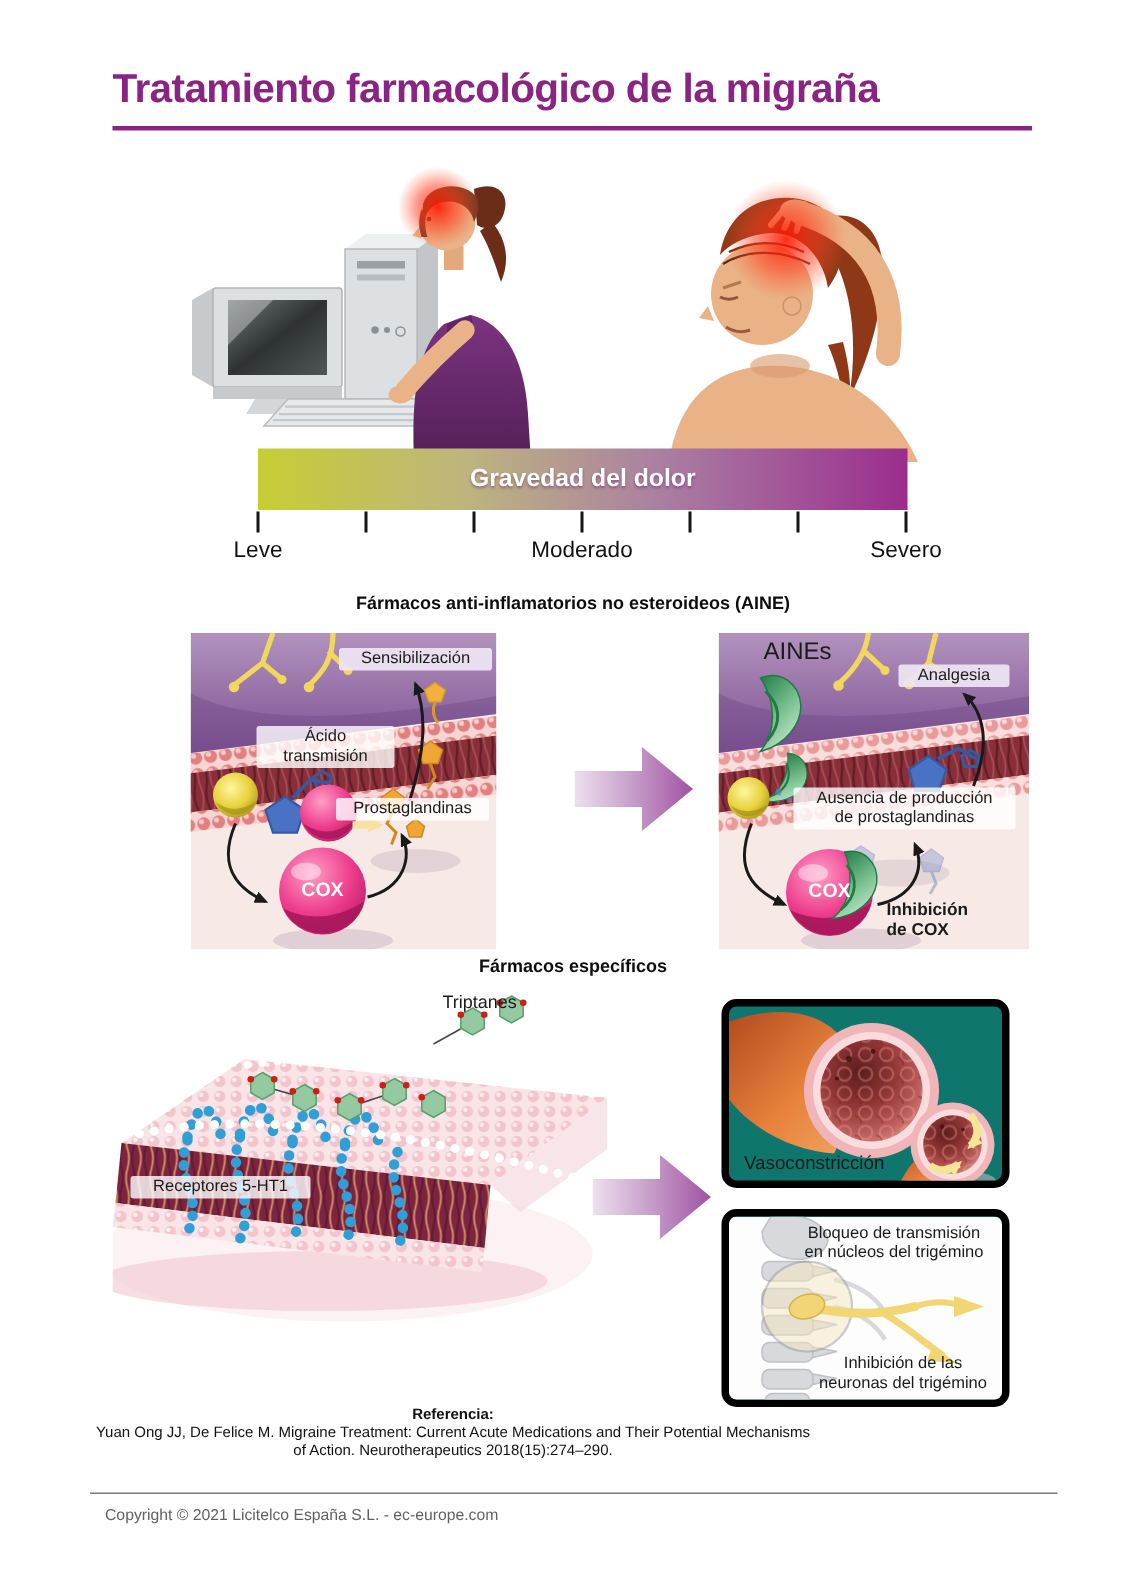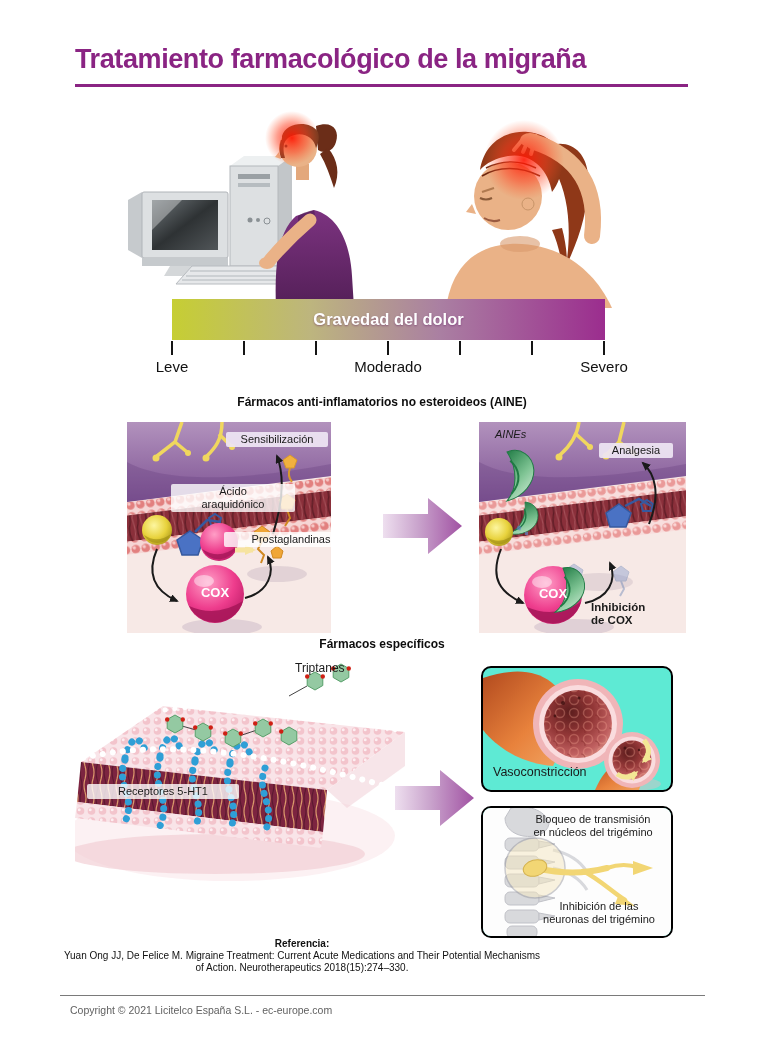--- a/index.html
+++ b/index.html
@@ -11,25 +11,25 @@
   .sev-bar{position:absolute;left:172px;top:299px;width:433px;height:41px;border-radius:0;
            background:linear-gradient(90deg,#c6ce33 0%,#bdb57e 32%,#aa7fa2 62%,#9b2d8e 100%);
            display:flex;align-items:center;justify-content:center;z-index:5;}
   .sev-label{color:#fff;font-weight:bold;font-size:16.5px;text-shadow:0 1px 2px rgba(90,20,90,.45);}
   .tick{position:absolute;top:341px;width:2px;height:14px;background:#151515;z-index:5;}
   .tick-lab{position:absolute;top:358px;font-size:15px;color:#111;text-align:center;z-index:5;}
   .sec-h{position:absolute;left:0;width:764px;text-align:center;font-weight:bold;
          font-size:12px;color:#0d0d0d;}
   .lbl{position:absolute;font-size:11px;line-height:13px;color:#1a1a1a;white-space:nowrap;}
   .ctr{text-align:center;}
-  .box{background:rgba(255,255,255,.80);padding:1px 20px;border-radius:2px;}
+  .box{background:rgba(255,255,255,.80);padding:1px 4px;border-radius:2px;}
   .boxlav{background:rgba(238,229,243,.93);padding:1px 5px;border-radius:2px;}
   .cox-t{color:#fff;font-weight:bold;font-size:13px;text-align:center;}
   .panel{position:absolute;overflow:hidden;}
-  .rpanel{position:absolute;background:#5eead4;border:2px solid #000000;border-radius:10px;
+  .rpanel{position:absolute;background:#0f766e;border:5px solid #000000;border-radius:10px;
           box-sizing:border-box;overflow:hidden;}
   .ref{position:absolute;left:0;top:938px;width:604px;text-align:center;
        font-size:10px;line-height:12px;color:#111;}
   .ref b{display:block;}
   .foot-line{position:absolute;left:60px;top:995px;width:645px;height:1px;background:#7a7a7a;}
   .copy{position:absolute;left:70px;top:1004px;font-size:10.5px;color:#616161;}
   svg{display:block;}
 </style>
 </head>
 <body>
@@ -215,21 +215,21 @@
       <path d="M108,128 L126,128" stroke="#f6e3a0" stroke-width="5" fill="none" marker-end="url(#lp-yar)"></path>
       <g stroke="#1a1a1a" stroke-width="2" fill="none">
         <path d="M30,127 C18,155 30,170 50,179" marker-end="url(#lp-arr)"></path>
         <path d="M118,176 C142,170 148,150 141,135" marker-end="url(#lp-arr)"></path>
         <path d="M146,112 C156,80 158,55 150,34" marker-end="url(#lp-arr)"></path>
       </g>
     </svg>
     <div class="lbl boxlav ctr" style="left:99px;top:10px;width:92px;">Sensibilización</div>
     <div class="lbl box ctr" style="left:44px;top:62px;width:84px;">
       <span>Ácido</span><br>
-      <span>araquidónico</span>
+      <span>transmisión</span>
     </div>
     <div class="lbl box ctr" style="left:97px;top:110px;width:94px;">Prostaglandinas</div>
     <div class="lbl cox-t" style="left:66px;top:164px;width:44px;">COX</div>
   </div>
 
   <svg class="abs" style="left:383px;top:496px;" width="80" height="60" viewBox="0 0 80 60">
     <defs>
         <linearGradient id="ar1-g" x1="0" y1="0" x2="1" y2="0">
       <stop offset="0%" stop-color="#eedfef"></stop>
           <stop offset="45%" stop-color="#c9a3cc"></stop>
@@ -330,22 +330,26 @@
       <g transform="translate(84,146) rotate(22) scale(0.92)">
         <path d="M0,0 C12,-8 26,-2 30,12 C33,24 26,40 10,48 C18,34 14,14 0,0 Z" fill="url(#rp-leaf)" stroke="#1f7a44"></path>
         <path d="M5,8 C16,14 21,26 13,40" stroke="#1f7a44" stroke-width="2" fill="none"></path>
       </g>
       <g stroke="#1a1a1a" stroke-width="2" fill="none">
         <path d="M22,127 C10,157 22,171 44,181" marker-end="url(#rp-arr)"></path>
         <path d="M106,181 C130,176 138,158 131,141" marker-end="url(#rp-arr)"></path>
         <path d="M170,102 C182,72 176,52 164,41" marker-end="url(#rp-arr)"></path>
       </g>
     </svg>
-    <div class="lbl" style="left:16px;top:6px;font-size:11px;font-style:italic;">AINEs</div>
+    <div class="lbl" style="left:30px;top:6px;font-size:16px;">AINEs</div>
     <div class="lbl boxlav ctr" style="left:120px;top:21px;width:64px;">Analgesia</div>
+    <div class="lbl box ctr" style="left:50px;top:103px;width:140px;">
+      <span>Ausencia de producción</span><br>
+      <span>de prostaglandinas</span>
+    </div>
     <div class="lbl cox-t" style="left:52px;top:165px;width:44px;">COX</div>
     <div class="lbl" style="left:112px;top:179px;font-size:11.5px;font-weight:bold;">
       <span>Inhibición</span><br>
       <span>de COX</span>
     </div>
   </div>
 
   <div class="sec-h" style="top:637px;">Fármacos específicos</div>
 
   <div class="panel" style="left:75px;top:636px;width:330px;height:252px;">
@@ -508,19 +512,19 @@
     </div>
     <div class="lbl ctr" style="left:44px;top:92px;width:144px;white-space:normal;">
       <span>Inhibición de las</span><br>
       <span>neuronas del trigémino</span>
     </div>
   </div>
 
   <div class="ref">
     <b>Referencia:</b>
     <span>Yuan Ong JJ, De Felice M.  Migraine Treatment: Current Acute Medications and Their Potential Mechanisms</span><br>
-    <span>of Action. Neurotherapeutics 2018(15):274–330.</span>
+    <span>of Action. Neurotherapeutics 2018(15):274–290.</span>
   </div>
 
   <div class="foot-line"></div>
   <div class="copy">Copyright © 2021 Licitelco España S.L. - ec-europe.com</div>
 
 </div>
 
 </body></html>

